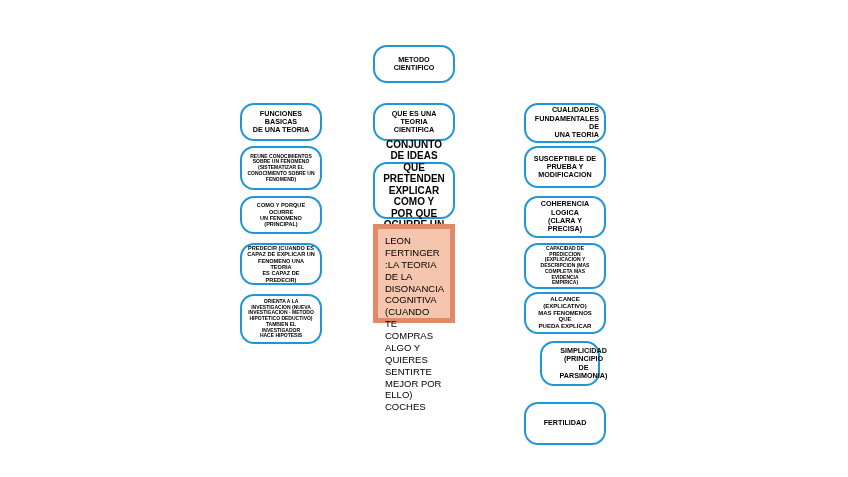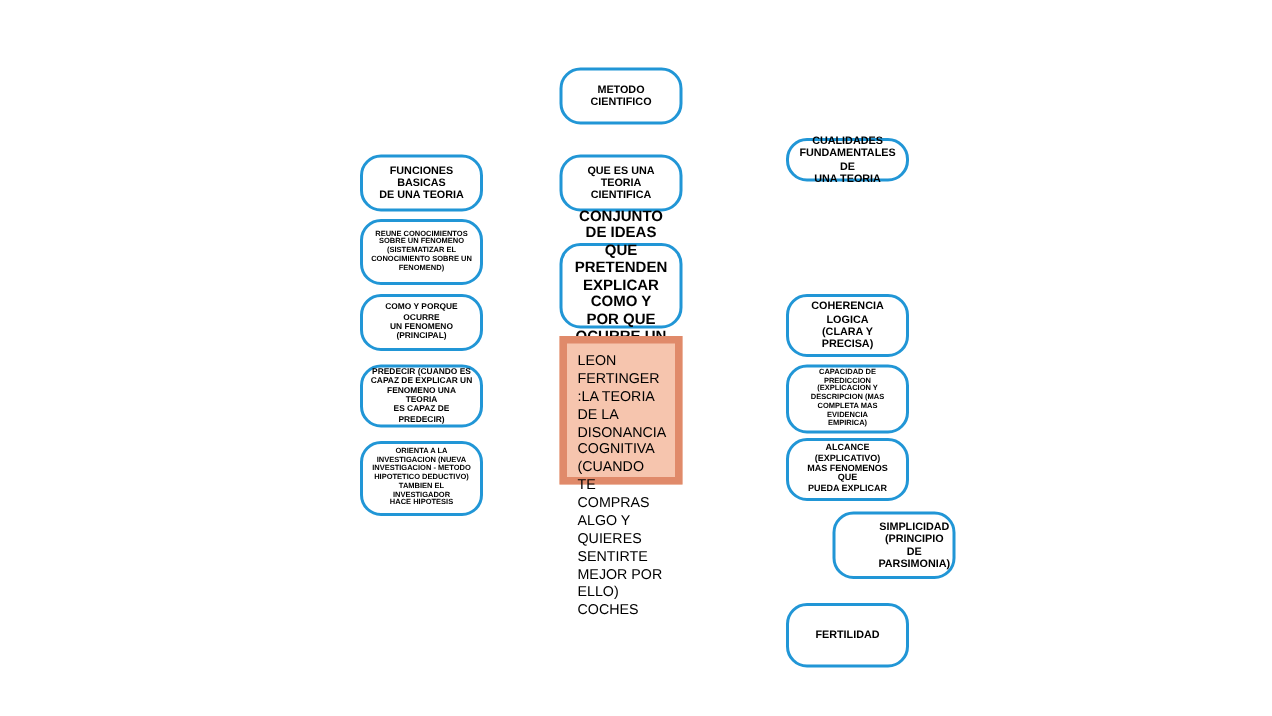--- a/index.html
+++ b/index.html
@@ -54,33 +54,36 @@
 </style>
 </head>
 <body>
 
 <div id="canvas">
     <div class="node" style="left: 373px; top: 45px; width: 82px; height: 38px; font-size: 7.2px; border-color: rgb(33, 150, 214);">METODO CIENTIFICO</div>
     <div class="node" style="left: 373px; top: 103px; width: 82px; height: 38px; font-size: 7.2px; border-color: rgb(33, 150, 214);">QUE ES UNA TEORIA
 CIENTIFICA</div>
     <div class="node" style="left: 240px; top: 103px; width: 82px; height: 38px; font-size: 7.2px; border-color: rgb(33, 150, 214);">FUNCIONES BASICAS
 DE UNA TEORIA</div>
-    <div class="node" style="left: 524px; top: 92px; width: 82px; height: 29px; font-size: 7.2px; border-color: rgb(33, 150, 214);">CUALIDADES
+    <div class="node" style="left: 524px; top: 103px; width: 82px; height: 40px; font-size: 7.2px; border-color: rgb(33, 150, 214); text-align: right;">CUALIDADES
 FUNDAMENTALES DE
 UNA TEORIA</div>
     <div class="node" style="left: 240px; top: 146px; width: 82px; height: 44px; font-size: 5px; border-color: rgb(33, 150, 214);">REUNE CONOCIMIENTOS
 SOBRE UN FENOMENO
 (SISTEMATIZAR EL
 CONOCIMIENTO SOBRE UN
 FENOMEND)</div>
     <div class="node" style="left: 373px; top: 162px; width: 82px; height: 57px; font-size: 10px; border-color: rgb(33, 150, 214);">CONJUNTO DE IDEAS
 QUE PRETENDEN
 EXPLICAR COMO Y
 POR QUE OCURRE UN
 FENOMENO</div>
+    <div class="node" style="left: 524px; top: 146px; width: 82px; height: 42px; font-size: 7.2px; border-color: rgb(33, 150, 214);">SUSCEPTIBLE DE
+PRUEBA Y
+MODIFICACION</div>
     <div class="node" style="left: 240px; top: 196px; width: 82px; height: 38px; font-size: 5.6px; border-color: rgb(33, 150, 214);">COMO Y PORQUE OCURRE
 UN FENOMENO
 (PRINCIPAL)</div>
     <div class="node" style="left: 524px; top: 196px; width: 82px; height: 42px; font-size: 7.2px; border-color: rgb(33, 150, 214);">COHERENCIA LOGICA
 (CLARA Y PRECISA)</div>
     <div class="node" style="left: 240px; top: 243px; width: 82px; height: 42px; font-size: 5.6px; border-color: rgb(33, 150, 214);">PREDECIR (CUANDO ES
 CAPAZ DE EXPLICAR UN
 FENOMENO UNA TEORIA
 ES CAPAZ DE PREDECIR)</div>
     <div class="node" style="left: 524px; top: 243px; width: 82px; height: 46px; font-size: 5px; border-color: rgb(33, 150, 214);">CAPACIDAD DE PREDICCION
@@ -90,21 +93,21 @@
 EMPIRICA)</div>
     <div class="node" style="left: 240px; top: 294px; width: 82px; height: 50px; font-size: 5px; border-color: rgb(33, 150, 214);">ORIENTA A LA
 INVESTIGACION (NUEVA
 INVESTIGACION - METODO
 HIPOTETICO DEDUCTIVO)
 TAMBIEN EL INVESTIGADOR
 HACE HIPOTESIS</div>
     <div class="node" style="left: 524px; top: 292px; width: 82px; height: 42px; font-size: 6px; border-color: rgb(33, 150, 214);">ALCANCE (EXPLICATIVO)
 MAS FENOMENOS QUE
 PUEDA EXPLICAR</div>
-    <div class="node" style="left: 555px; top: 341px; width: 82px; height: 45px; font-size: 7.2px; border-color: rgb(33, 150, 214); padding-left: 32px;">SIMPLICIDAD
+    <div class="node" style="left: 540px; top: 341px; width: 60px; height: 45px; font-size: 7.2px; border-color: rgb(33, 150, 214); padding-left: 32px;">SIMPLICIDAD
 (PRINCIPIO DE
 PARSIMONIA)</div>
     <div class="node" style="left: 524px; top: 392px; width: 82px; height: 43px; font-size: 7.2px; border-color: rgb(33, 150, 214); margin-top: 10px;">FERTILIDAD</div>
     <div class="note" style="left: 373px; top: 224px; width: 82px; height: 99px; background: rgb(246, 197, 174); border-color: rgb(224, 138, 106);">LEON FERTINGER
 :LA TEORIA DE LA
 DISONANCIA
 COGNITIVA
 (CUANDO TE
 COMPRAS ALGO Y
 QUIERES SENTIRTE

